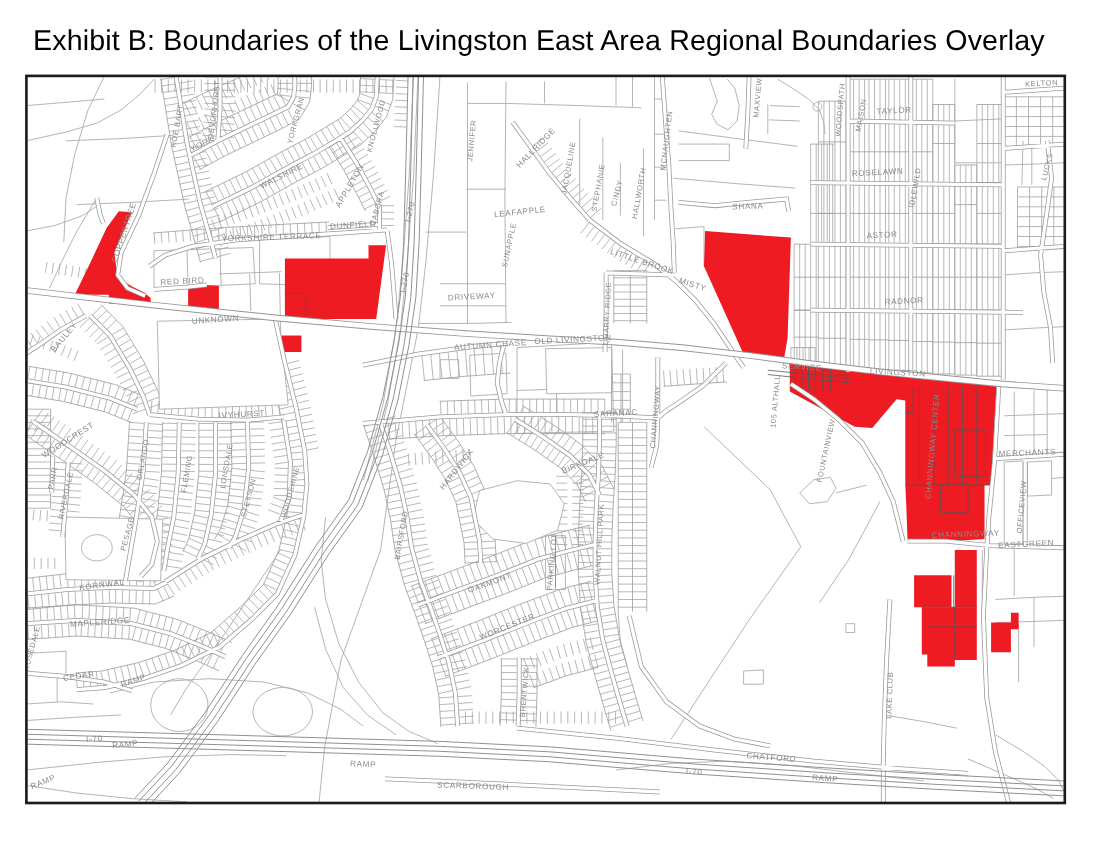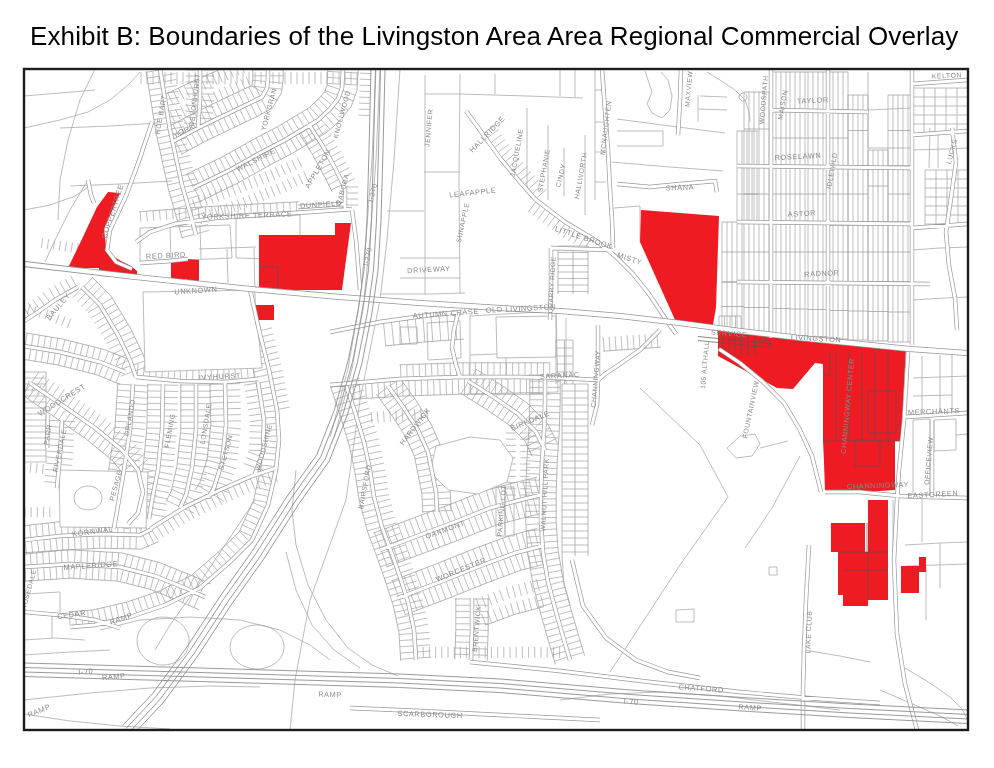--- a/index.html
+++ b/index.html
@@ -119,12 +119,12 @@
           <text x="0" y="0" font-size="7.4" letter-spacing="0.6" transform="translate(701 691) rotate(4)" text-anchor="middle">CHATFORD</text>
           <text x="0" y="0" font-size="7.4" letter-spacing="0.6" transform="translate(631 704) rotate(4)" text-anchor="middle">I-70</text>
           <text x="0" y="0" font-size="7.4" letter-spacing="0.6" transform="translate(750 710) rotate(4)" text-anchor="middle">RAMP</text>
           <text x="0" y="0" font-size="7.4" letter-spacing="0.6" transform="translate(430 717) rotate(2)" text-anchor="middle">SCARBOROUGH</text>
           <text x="0" y="0" font-size="7.4" letter-spacing="0.6" transform="translate(40 713) rotate(-22)" text-anchor="middle">RAMP</text>
         </g>
       </g>
       <rect x="24" y="69" width="944" height="661" fill="none" stroke="#1c1c1c" stroke-width="2.4"></rect>
     </svg></div>
 
-<div id="title">Exhibit B: Boundaries of the Livingston Area Area Regional Commercial Overlay</div>
+<div id="title">Exhibit B: Boundaries of the Livingston East Area Regional Boundaries Overlay</div>
 </body></html>

